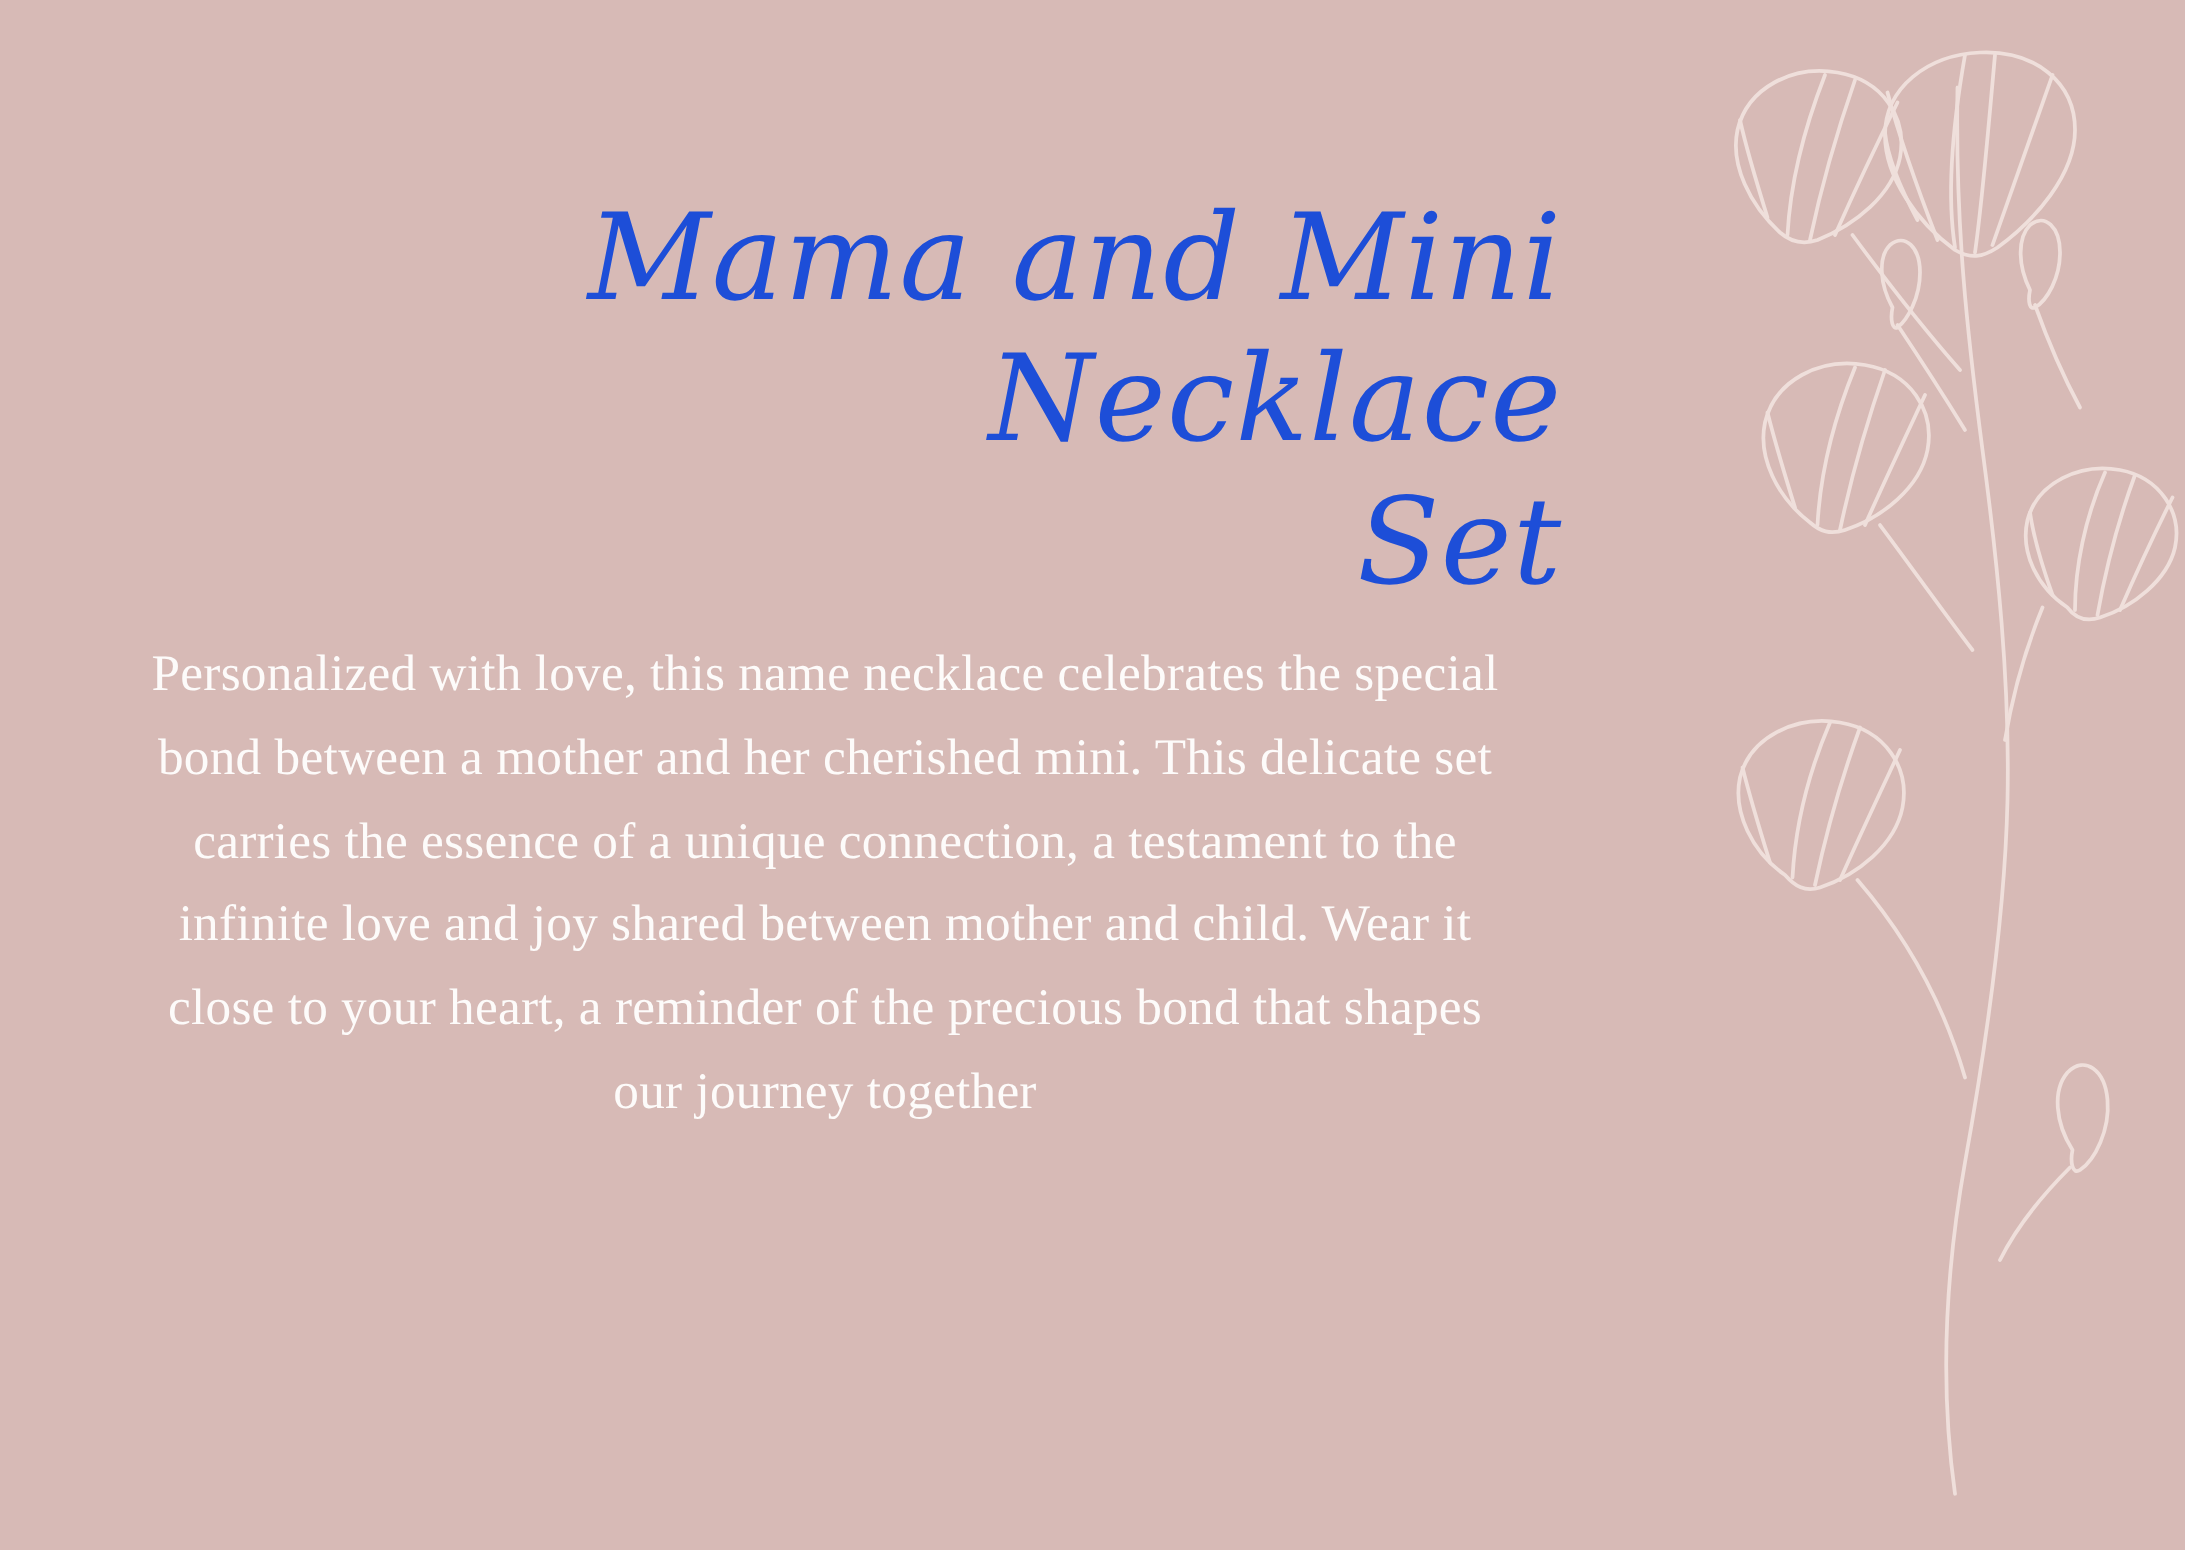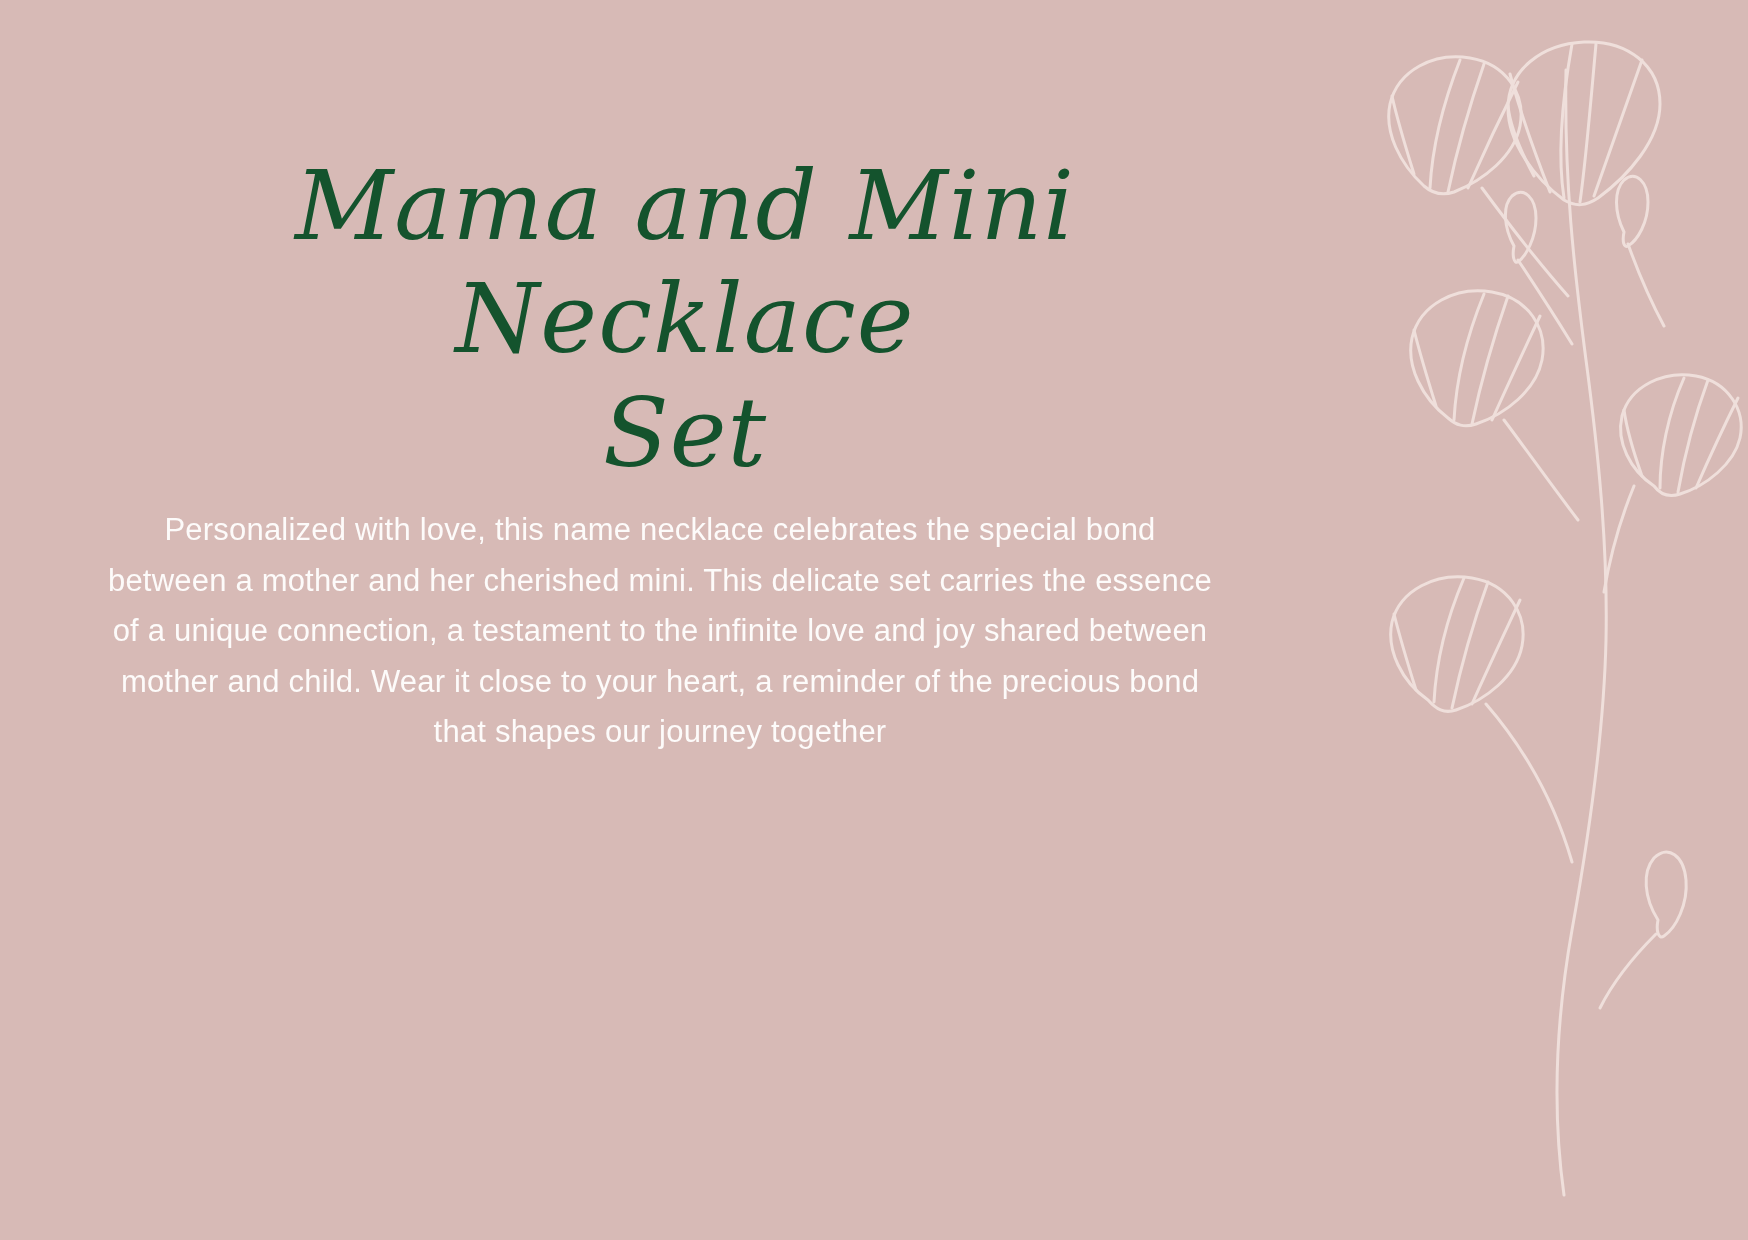--- a/index.html
+++ b/index.html
@@ -33,40 +33,40 @@
     left: 0;
     top: 0;
     width: 1350px;
     height: 1240px;
   }
   .title {
     position: absolute;
     top: 150px;
     left: 120px;
     width: 1130px;
-    text-align: center;
-    color: #14532d;
+    text-align: right;
+    color: #1d4ed8;
     font-family: "DejaVu Serif", serif;
     font-style: italic;
     font-weight: 400;
     font-size: 96px;
     line-height: 1.18;
     letter-spacing: 1px;
     white-space: pre-line;
   }
   .body-text {
     position: absolute;
     top: 505px;
     left: 105px;
     width: 1110px;
     text-align: center;
     color: #fdfbfa;
-    font-family: Liberation Sans, sans-serif;
+    font-family: Liberation Serif, serif;
     font-weight: 400;
-    font-size: 31px;
+    font-size: 41px;
     line-height: 1.63;
     letter-spacing: 0.2px;
   }
 </style>
 </head>
 <body>
 
 <div class="card">
 
   <div class="content">

